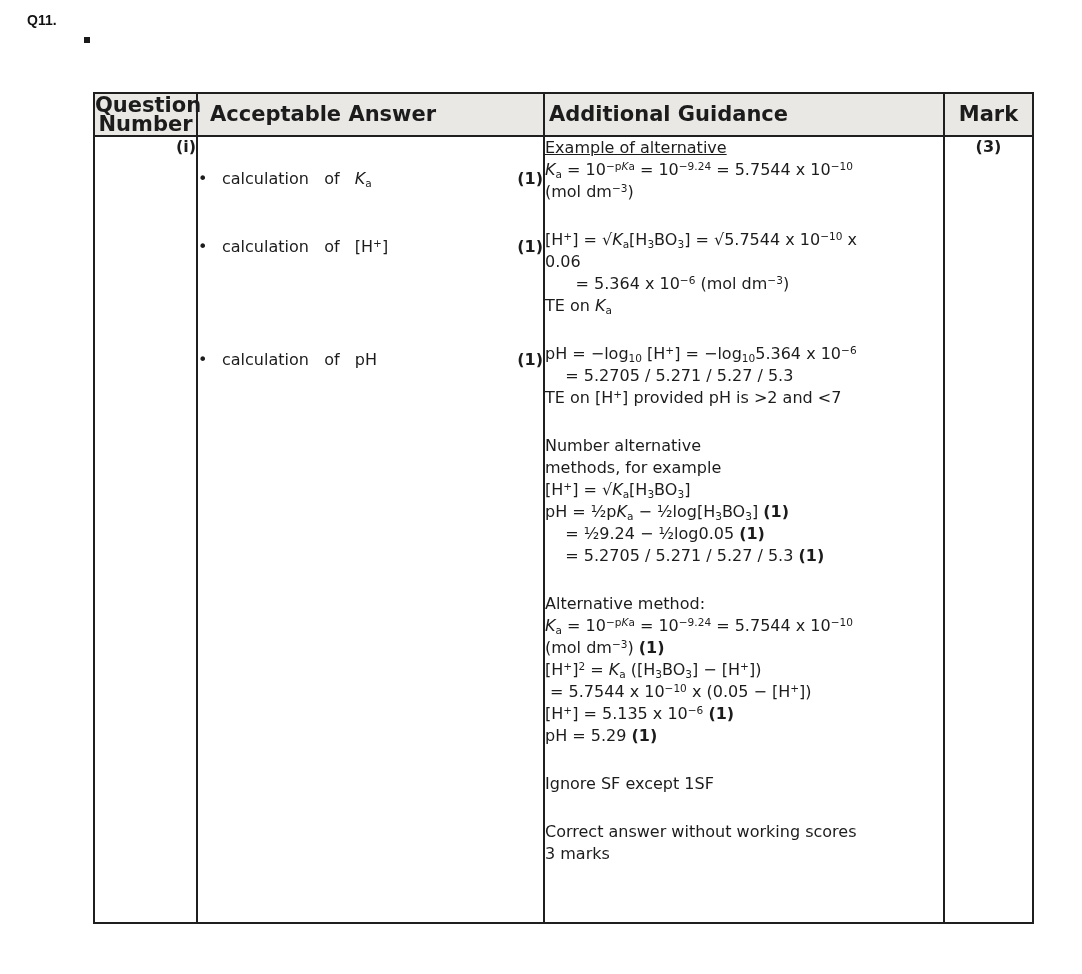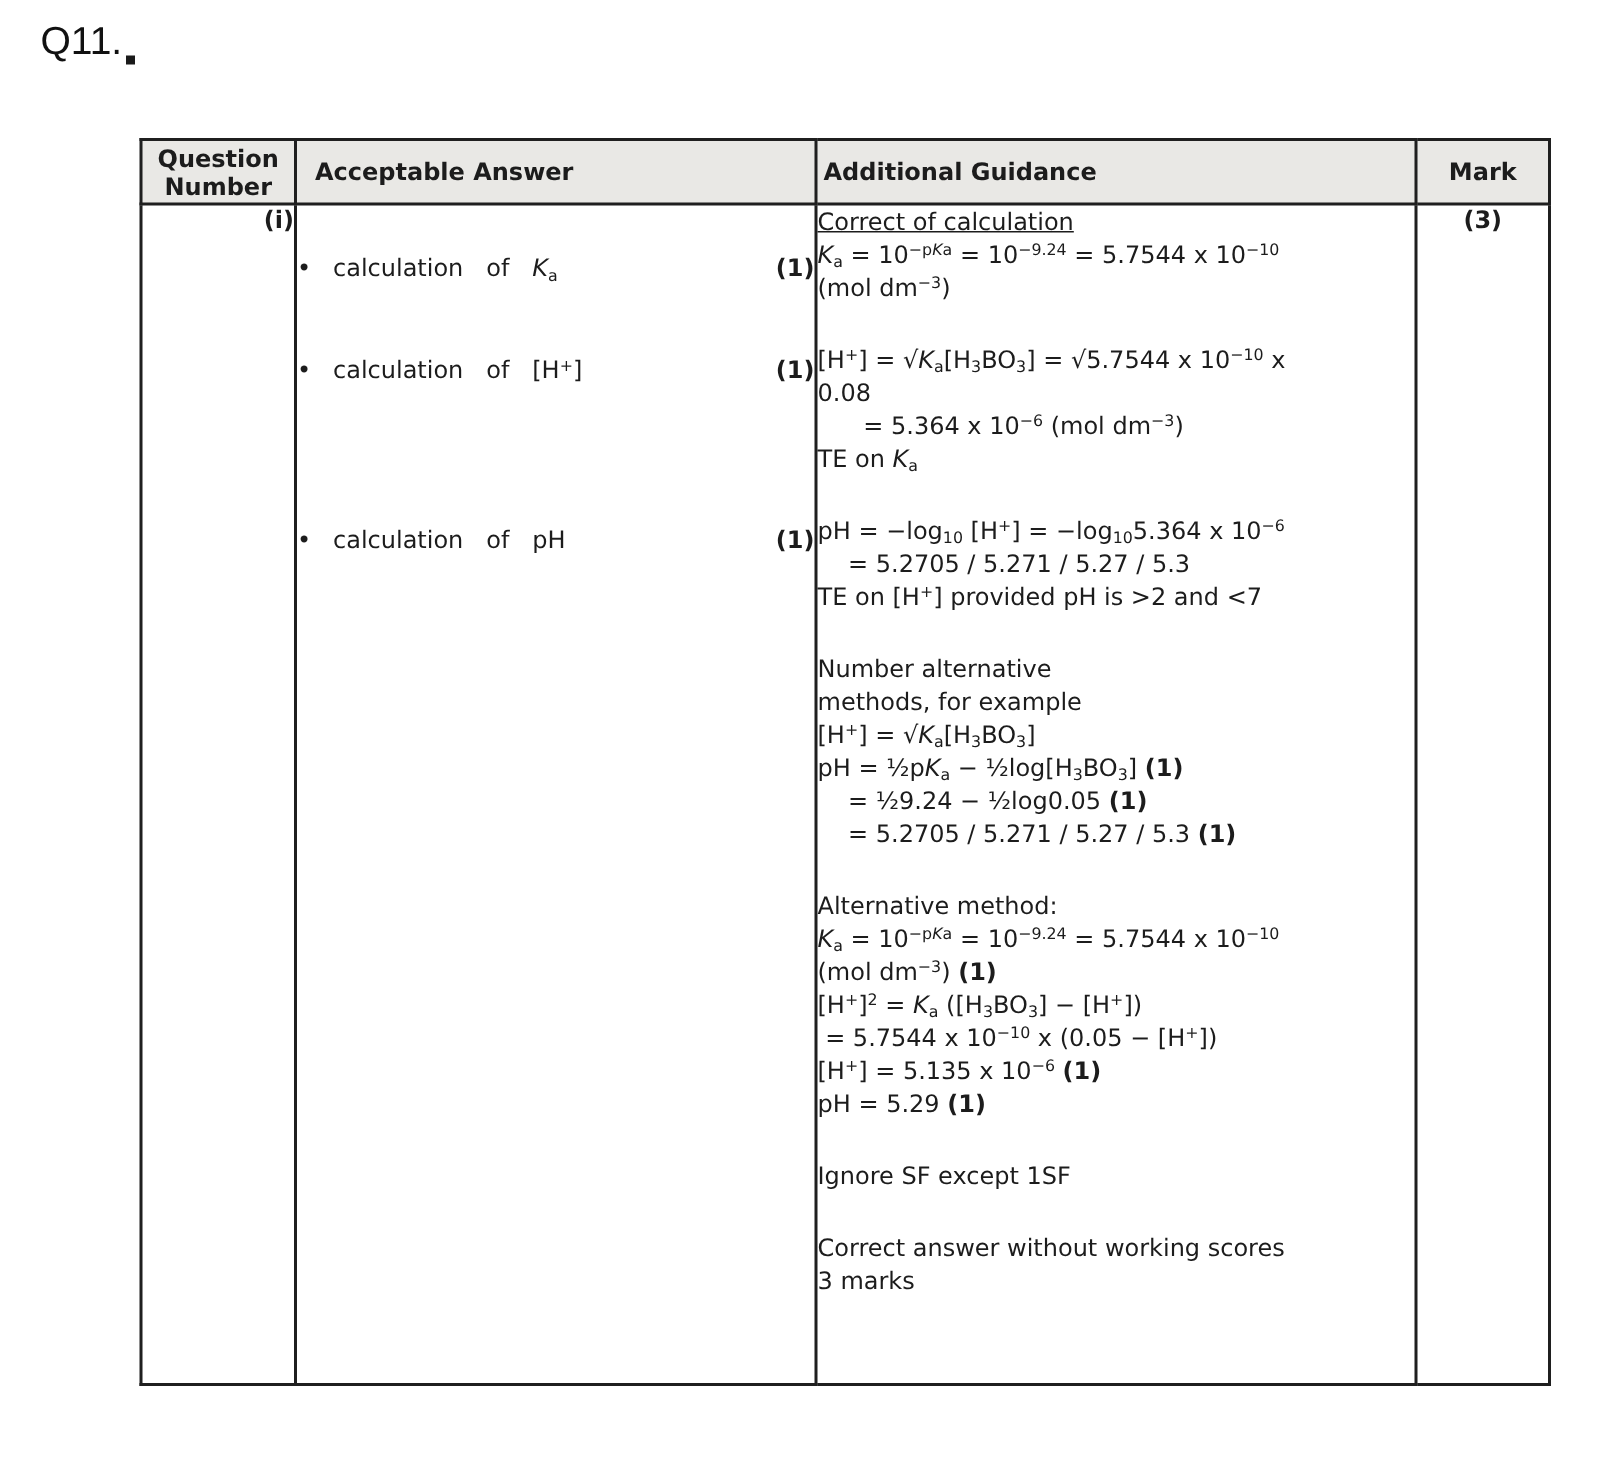--- a/index.html
+++ b/index.html
@@ -13,22 +13,22 @@
     width: 1082px;
     height: 974px;
     background: #ffffff;
     overflow: hidden;
   }
   .q-label {
     position: absolute;
     left: 27px;
     top: 12px;
     font-family: "Liberation Sans", sans-serif;
-    font-weight: normal;
-    font-size: 26px;
+    font-weight: bold;
+    font-size: 14px;
     color: #111111;
   }
   .artifact-dot {
     position: absolute;
     left: 84px;
     top: 37px;
     width: 6px;
     height: 6px;
     background: #1a1a1a;
   }
@@ -46,21 +46,21 @@
   .ms-table col.c-guide { width: 400px; }
   .ms-table col.c-mark  { width: 89px; }
   .ms-table th, .ms-table td {
     border: 2px solid #1f1f1f;
     vertical-align: top;
     padding: 0;
   }
   .ms-table th {
     background: #e9e8e5;
     font-weight: bold;
-    font-size: 16px;
+    font-size: 21px;
     line-height: 19px;
     height: 39px;
     vertical-align: middle;
     text-align: left;
   }
   th.th-qnum  { text-align: center; padding: 1px 0; }
   th.th-ans   { padding-left: 12px; }
   th.th-guide { padding-left: 4px; }
   th.th-mark  { text-align: center; }
   .ms-table tbody td { height: 785px; font-size: 16px; }
@@ -151,27 +151,27 @@
               <div class="bullet-item">
                 <span class="marker">•</span>
                 <span class="b-text">calculation   of   pH</span>
                 <span class="b-mark">(1)</span>
               </div>
             </div>
         </td>
         <td class="cell-guide">
           <div id="guidance-content">
               <div class="g-block">
-                <div class="g-line"><u>Correct of calculation</u></div>
+                <div class="g-line"><u>Example of alternative</u></div>
                 <div class="g-line"><i>K</i><sub>a</sub> = 10<sup>−p<i>K</i>a</sup> = 10<sup>−9.24</sup> = 5.7544 x 10<sup>−10</sup></div>
                 <div class="g-line">(mol dm<sup>−3</sup>)</div>
               </div>
               <div class="g-block">
                 <div class="g-line">[H<sup>+</sup>] = √<i>K</i><sub>a</sub>[H<sub>3</sub>BO<sub>3</sub>] = √5.7544 x 10<sup>−10</sup> x</div>
-                <div class="g-line">0.08</div>
+                <div class="g-line">0.06</div>
                 <div class="g-line">      = 5.364 x 10<sup>−6</sup> (mol dm<sup>−3</sup>)</div>
                 <div class="g-line">TE on <i>K</i><sub>a</sub></div>
               </div>
               <div class="g-block">
                 <div class="g-line">pH = −log<sub>10</sub> [H<sup>+</sup>] = −log<sub>10</sub>5.364 x 10<sup>−6</sup></div>
                 <div class="g-line">    = 5.2705 / 5.271 / 5.27 / 5.3</div>
                 <div class="g-line">TE on [H<sup>+</sup>] provided pH is &gt;2 and &lt;7</div>
               </div>
               <div class="g-block">
                 <div class="g-line">Number alternative</div>

